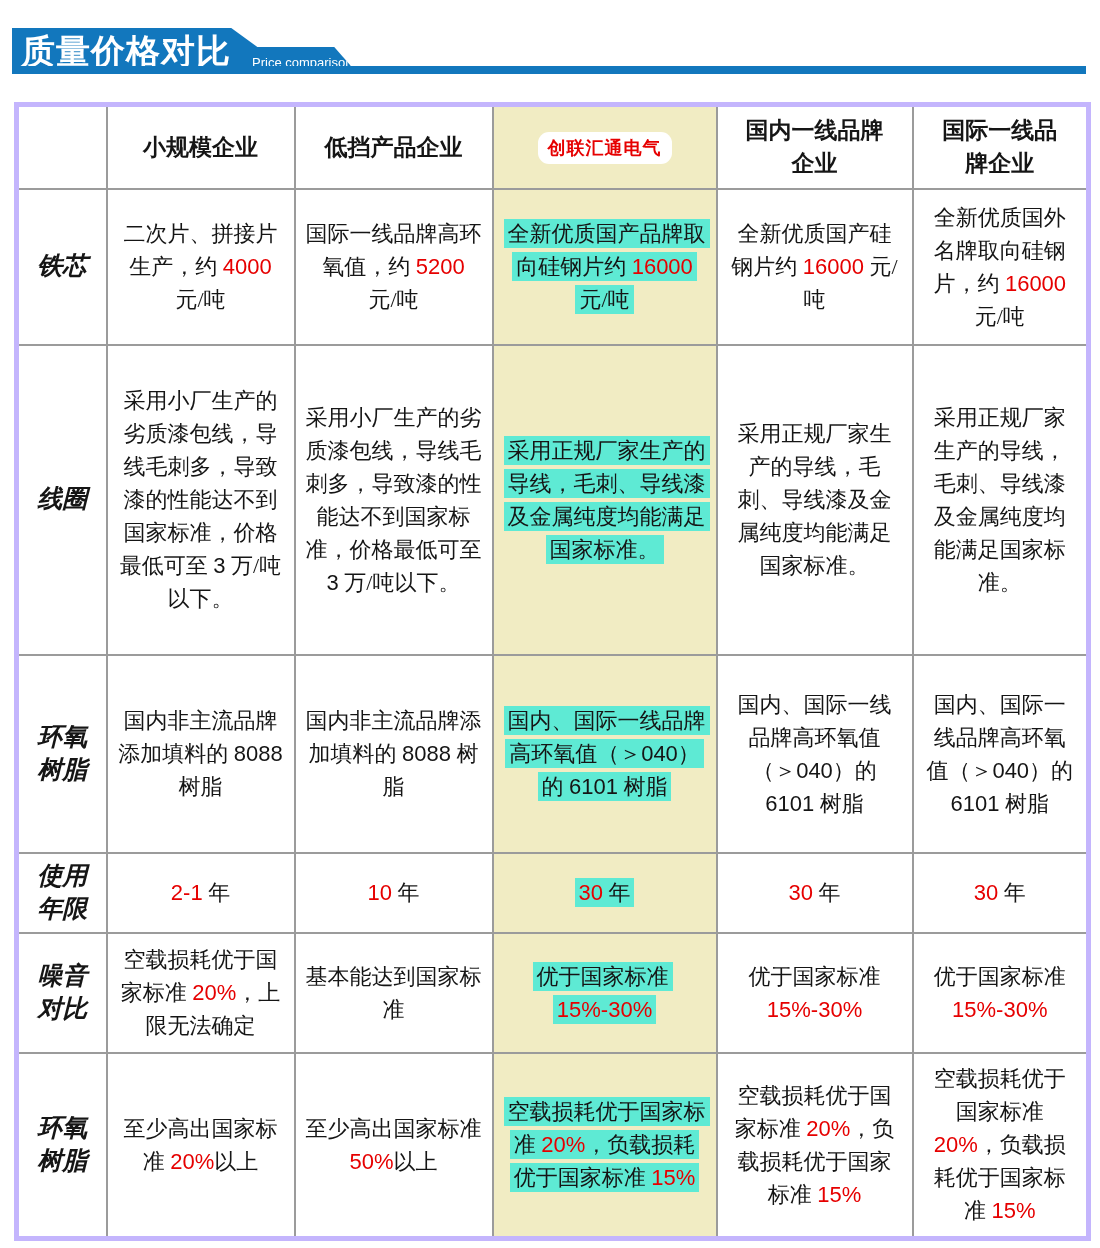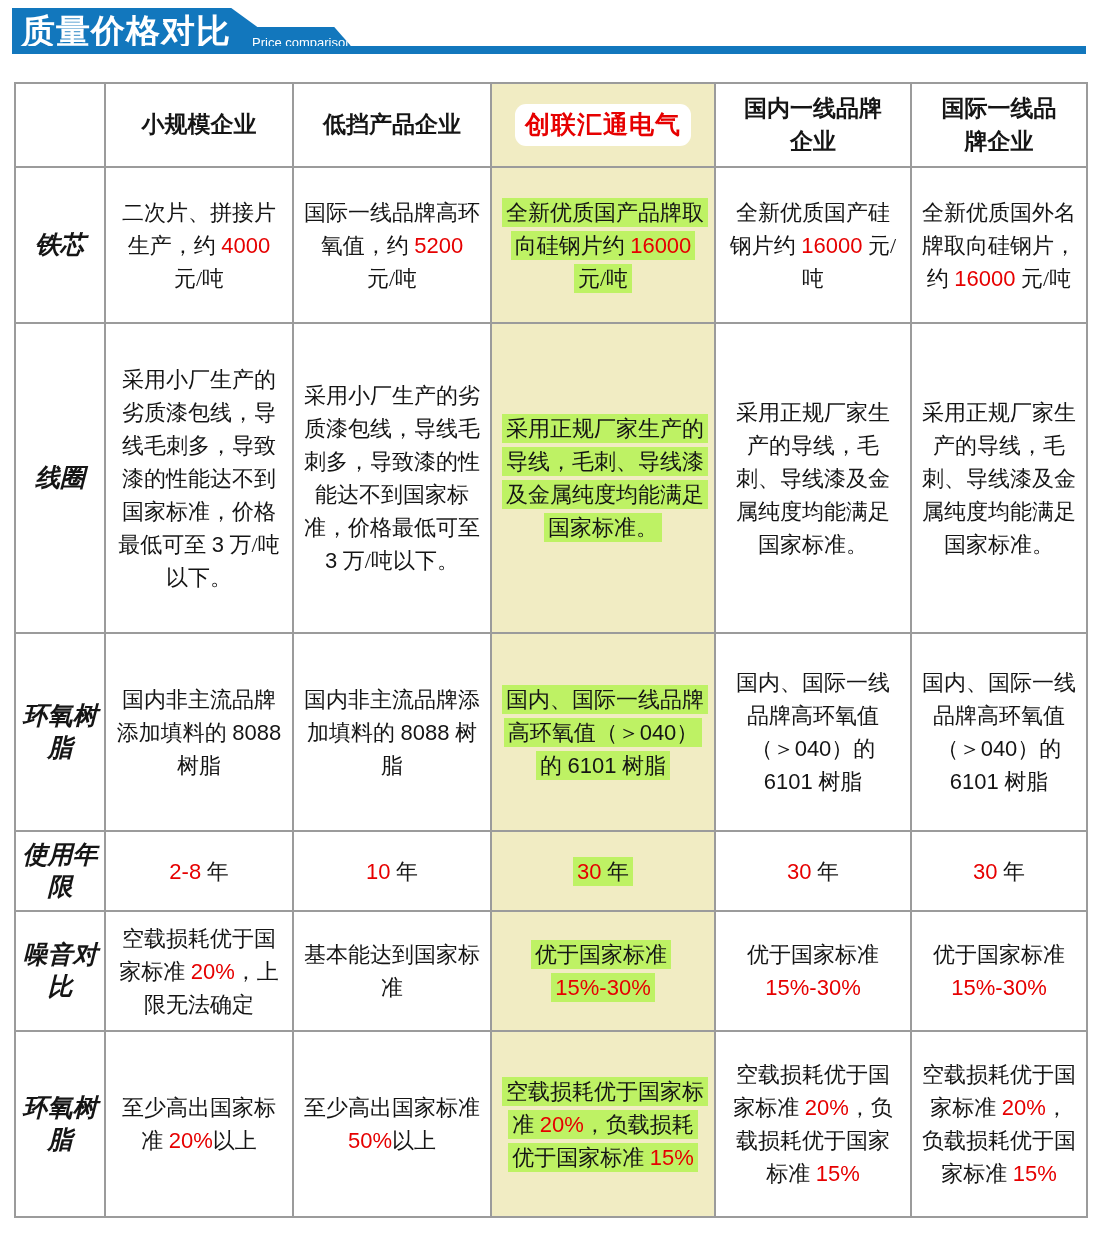--- a/index.html
+++ b/index.html
@@ -1,55 +1,55 @@
 <!DOCTYPE html>
 <html style="--blue: #1277bd; --red: #e60000; --yellow: #f1ecc3;"><head>
 <meta charset="utf-8">
 <style>
   * { margin:0; padding:0; box-sizing:border-box; }
   html,body { width:1100px; background:#ffffff; }
   body { height:1248px; position:relative; font-family:"Liberation Serif","DejaVu Serif",serif; }
 
   
-  .banner { position:relative; height:54px; width:910px; }
+  .banner { position:relative; height:54px; width:910px;margin-top:20px; }
   .banner-main {
     position:absolute; left:12px; top:8px; width:252px; height:46px;
     background:var(--blue); clip-path:polygon(0 0, 87% 0, 100% 52%, 100% 100%, 0 100%);
     color:#fff; font-family:"Liberation Sans","DejaVu Sans",sans-serif;
     font-size:34px; font-weight:700; line-height:46px; padding-left:9px; letter-spacing:1px;
     white-space:nowrap;
   }
   .banner-sub {
     position:absolute; left:250px; top:27px; width:108px; height:27px;
     background:var(--blue); clip-path:polygon(0 0, 78% 0, 100% 100%, 0 100%);
     color:#fff; font-family:"Liberation Sans","DejaVu Sans",sans-serif;
     font-size:13px; display:flex; align-items:flex-end; padding:0 0 4px 2px; white-space:nowrap;
   }
   .banner-strip { position:absolute; left:12px; top:46px; width:1074px; height:8px; background:var(--blue); }
 
   
   .table-wrap { margin:28px 0 0 14px; }
   table { border-collapse:collapse; table-layout:fixed; width:1072px;
-          border:2px solid #c4b5fd; }
+          border:5px solid #c4b5fd; }
   th, td { border:2px solid #9b9b9b; text-align:center; vertical-align:middle;
            padding:4px 10px; color:#151515; }
   thead th { font-size:23px; font-weight:700; line-height:1.45; white-space:pre-line; }
   th.rowhead { font-size:25px; font-weight:700; line-height:1.3; padding:4px 6px;font-style:italic; }
   td { font-size:22px; line-height:1.5; }
   tr.r0 { height:84px; }
   tr.r1 { height:156px; }
   tr.r2 { height:310px; }
   tr.r3 { height:198px; }
   tr.r4 { height:80px; }
   tr.r5 { height:120px; }
   tr.r6 { height:186px; }
   .accent-col { background:var(--yellow); }
   .brand-chip { display:inline-block; background:#ffffff; color:var(--red);
-                font-weight:700; font-size:25px; padding:3px 10px; letter-spacing:1px;border-radius:11px; }
-  .hl { background:#bef264; padding:2px 4px;
+                font-weight:700; font-size:18px; padding:3px 10px; letter-spacing:1px;border-radius:11px; }
+  .hl { background:#5eead4; padding:2px 4px;
         -webkit-box-decoration-break:clone; box-decoration-break:clone; }
   .red { color:var(--red); font-family:"Liberation Sans","DejaVu Sans",sans-serif; }
   .num { font-family:"Liberation Sans","DejaVu Sans",sans-serif; }
 </style>
 </head>
 <body>
 
 <div class="banner">
   <div class="banner-main">质量价格对比</div>
   <div class="banner-sub">Price comparison</div>
@@ -98,21 +98,21 @@
     <tr class="r3">
       <th class="rowhead">环氧树脂</th>
       <td><span><span>国内非主流品牌添加填料的 </span><span class="num">8088</span><span> 树脂</span></span></td>
       <td><span><span>国内非主流品牌添加填料的 </span><span class="num">8088</span><span> 树脂</span></span></td>
       <td class="accent-col"><span class="hl"><span>国内、国际一线品牌高环氧值（＞</span><span class="num">040</span><span>）的 </span><span class="num">6101</span><span> 树脂</span></span></td>
       <td><span><span>国内、国际一线品牌高环氧值（＞</span><span class="num">040</span><span>）的 </span><span class="num">6101</span><span> 树脂</span></span></td>
       <td><span><span>国内、国际一线品牌高环氧值（＞</span><span class="num">040</span><span>）的 </span><span class="num">6101</span><span> 树脂</span></span></td>
     </tr>
     <tr class="r4">
       <th class="rowhead">使用年限</th>
-      <td><span><span class="red">2-8</span><span> 年</span></span></td>
+      <td><span><span class="red">2-1</span><span> 年</span></span></td>
       <td><span><span class="red">10</span><span> 年</span></span></td>
       <td class="accent-col"><span class="hl"><span class="red">30</span><span> 年</span></span></td>
       <td><span><span class="red">30</span><span> 年</span></span></td>
       <td><span><span class="red">30</span><span> 年</span></span></td>
     </tr>
     <tr class="r5">
       <th class="rowhead">噪音对比</th>
       <td><span><span>空载损耗优于国家标准 </span><span class="red">20%</span><span>，上限无法确定</span></span></td>
       <td><span><span>基本能达到国家标准</span></span></td>
       <td class="accent-col"><span class="hl"><span>优于国家标准 </span><span class="red">15%-30%</span></span></td>

